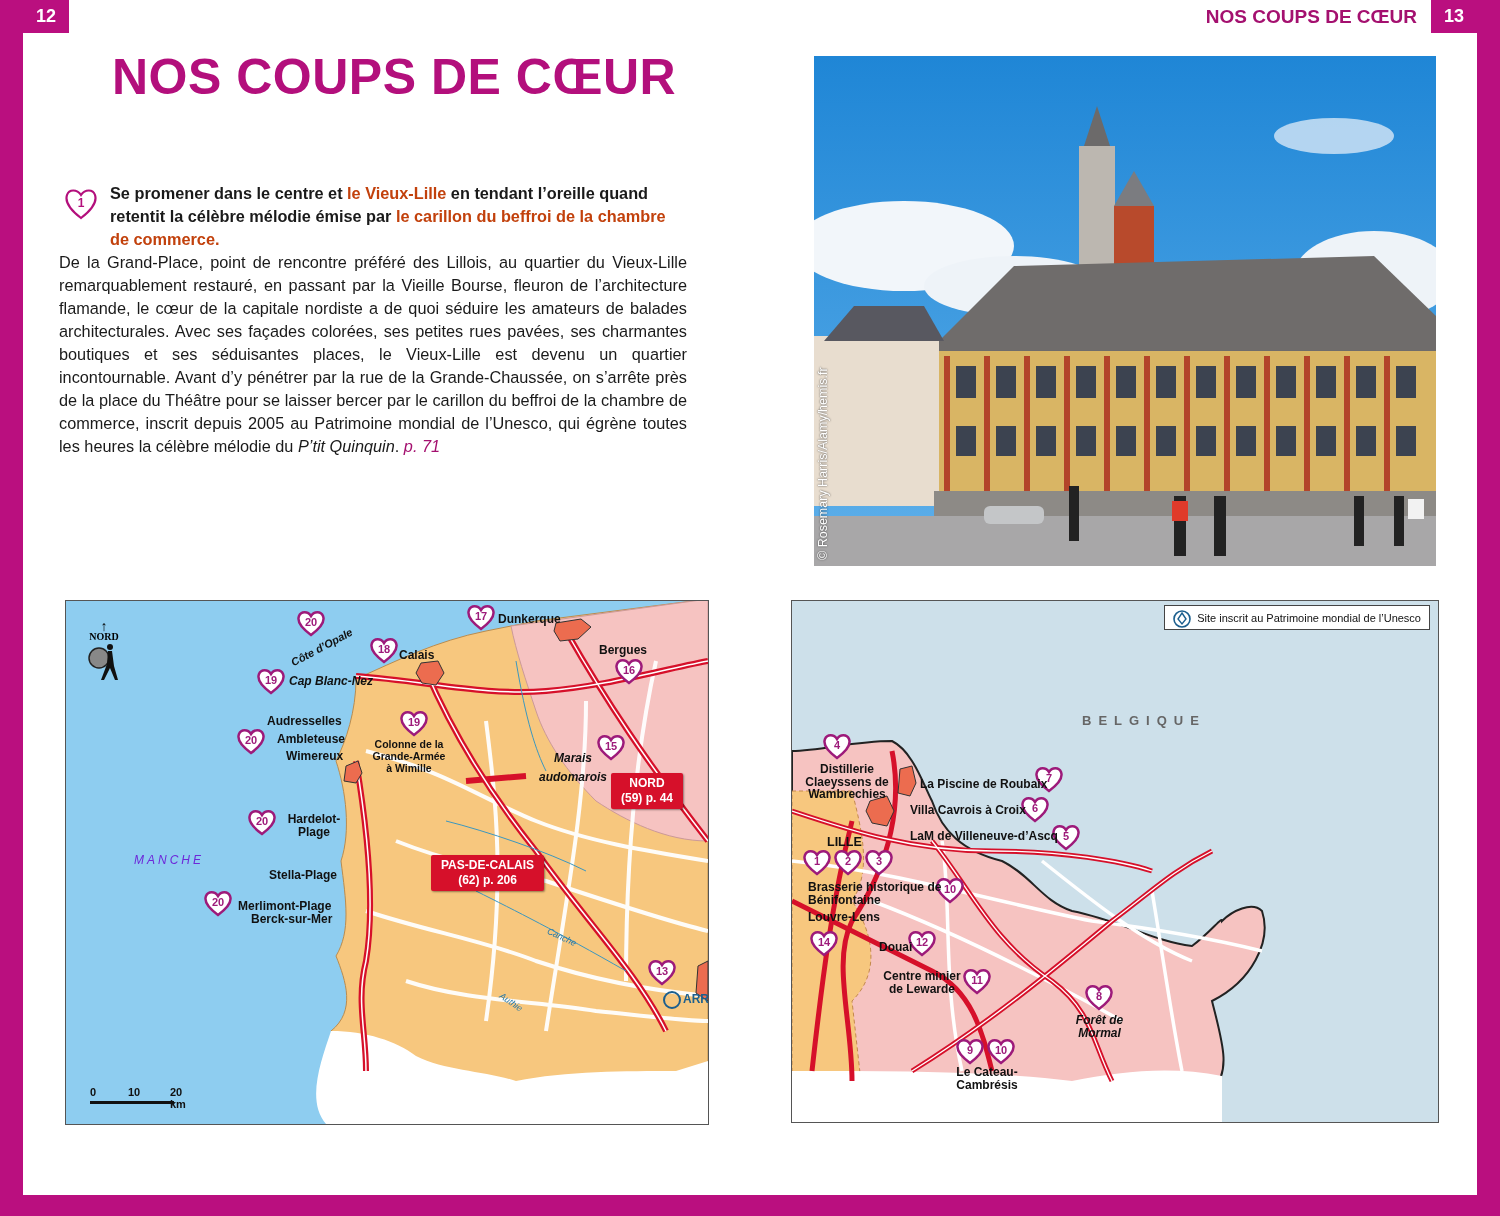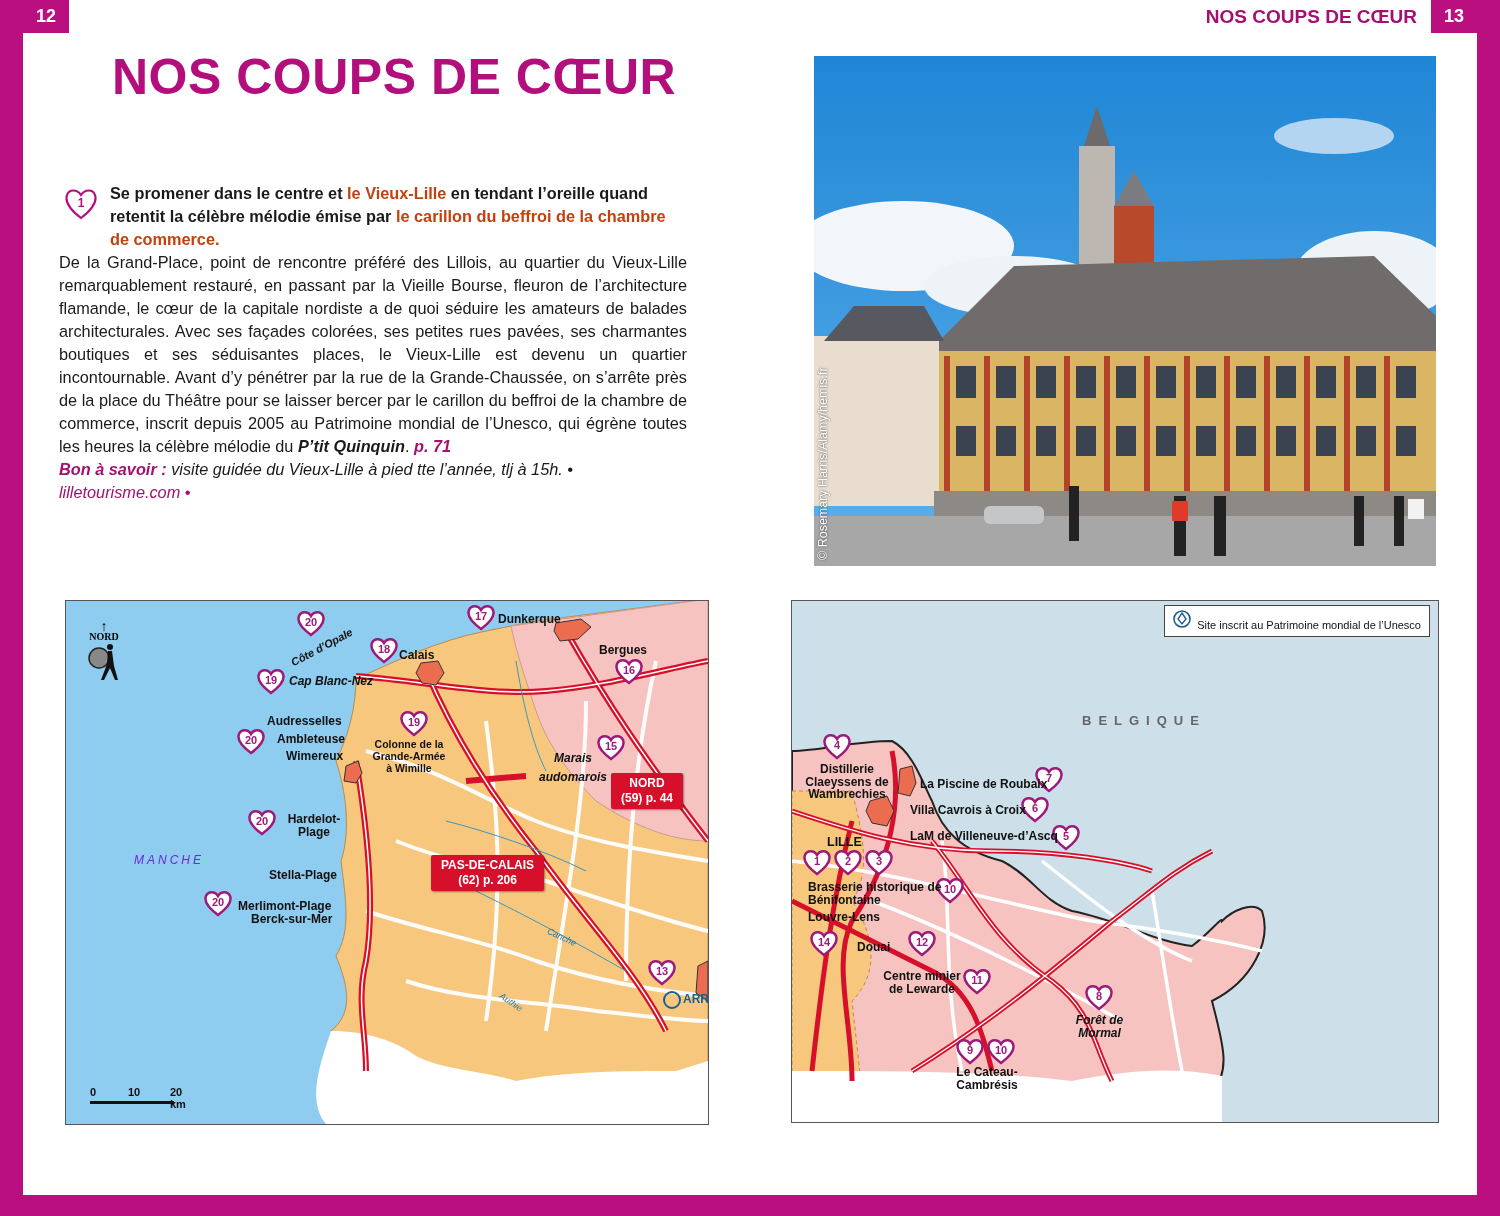--- a/index.html
+++ b/index.html
@@ -14,62 +14,61 @@
   .folio-right { right:0; width:46px; }
   .running-head { position:absolute; top:0; right:60px; height:33px; line-height:33px; color:#a4106f;
                   font-weight:bold; font-size:19px; }
   .title { position:absolute; left:89px; top:48px; margin:0; color:#b30f7c; font-weight:bold;
            font-size:50px; letter-spacing:0.5px; font-family:"Liberation Sans", sans-serif; }
   .article { position:absolute; left:36px; top:182px; width:628px; color:#1a1a1a; font-size:16.3px; line-height:23px; }
   .lead { position:relative; padding-left:51px; font-weight:bold; font-size:16.3px; line-height:23px; margin-bottom:0; }
   .lead .pink { color:#c2410c; }
   .heart-badge { position:absolute; left:5px; top:6px; width:34px; height:32px; }
   .body-text { text-align:justify; margin:0; }
-  .italic { font-style:italic;font-weight:bold; }
+  .italic { font-style:italic; }
   .pink { color:#a4106f; }
   .note { font-style:italic; margin:0; }
   .note b { color:#a4106f; }
   .photo { position:absolute; left:64px; top:56px; width:622px; height:510px; overflow:hidden; }
   .credit { position:absolute; left:2px; bottom:6px; transform-origin:left bottom; transform:rotate(-90deg) translateX(0);
             font-size:12.5px; color:#fff; white-space:nowrap; text-shadow:0 0 2px #333; width:0; }
   .credit span { display:inline-block; transform:translate(0, 14px); }
   .map { position:absolute; overflow:hidden; border:1px solid #555; }
   .map-left { left:42px; top:600px; width:642px; height:523px; background:#8ecdf0; }
   .map-right { left:41px; top:600px; width:646px; height:521px; background:#cde0ea; }
   .lbl { position:absolute; font-weight:bold; font-size:12px; color:#111; white-space:nowrap; line-height:13px; }
   .lbl.it { font-style:italic; }
   .lbl.c { text-align:center; }
   .sea { position:absolute; font-style:italic; color:#6d28d9; font-size:12px; letter-spacing:3px; }
   .country { position:absolute; color:#666; font-size:13px; letter-spacing:7px; font-weight:bold; }
   .hm { position:absolute; width:30px; height:28px; }
   .hm text { font-family:"Liberation Sans", sans-serif; font-weight:bold; fill:#9d1a7a; }
   .dept { position:absolute; background:#d6102a; color:#fff; font-weight:bold; font-size:12px; text-align:center;
           line-height:15px; padding:3px 10px; border-radius:2px; box-shadow:1px 1px 2px rgba(0,0,0,.4); }
   .unesco-legend { position:absolute; right:8px; top:4px; background:#fff; border:1px solid #444; font-size:11px;
-                   padding:13px 8px 5px 32px; color:#111; }
+                   padding:6px 8px 5px 32px; color:#111; }
   .unesco-legend svg { position:absolute; left:8px; top:4px; }
   .scale { position:absolute; left:24px; bottom:20px; font-size:11px; font-weight:bold; color:#111; }
 </style>
 </head>
 <body>
 
 <div class="page page-left">
   <div class="folio folio-left">12</div>
   <h1 class="title">NOS COUPS DE CŒUR</h1>
 
   <div class="article">
     <div class="lead">
       <svg class="heart-badge" viewBox="0 0 34 32">
         <path d="M17 30 C 4 20, 1 13, 3 7 C 5 1, 13 1, 17 7 C 21 1, 29 1, 31 7 C 33 13, 30 20, 17 30 Z" fill="#fff" stroke="#b30f7c" stroke-width="2.2"></path>
         <text x="17" y="19" text-anchor="middle" font-size="12" fill="#b30f7c" font-family="Liberation Sans, sans-serif">1</text>
       </svg>
       <span>Se promener dans le centre et </span><span class="pink">le Vieux-Lille</span><span> en tendant l’oreille quand retentit la célèbre mélodie émise par </span><span class="pink">le carillon du beffroi de la chambre de commerce.</span>
     </div>
     <p class="body-text"><span>De la Grand-Place, point de rencontre préféré des Lillois, au quartier du Vieux-Lille remarquablement restauré, en passant par la Vieille Bourse, fleuron de l’architecture flamande, le cœur de la capitale nordiste a de quoi séduire les amateurs de balades architecturales. Avec ses façades colorées, ses petites rues pavées, ses charmantes boutiques et ses séduisantes places, le Vieux-Lille est devenu un quartier incontournable. Avant d’y pénétrer par la rue de la Grande-Chaussée, on s’arrête près de la place du Théâtre pour se laisser bercer par le carillon du beffroi de la chambre de commerce, inscrit depuis 2005 au Patrimoine mondial de l’Unesco, qui égrène toutes les heures la célèbre mélodie du </span><span class="italic">P’tit Quinquin</span><span>. </span><span class="pink italic">p. 71</span></p>
-    <p class="note"><b>Bon à savoir :</b><span> visite guidée du Vieux-Lille à pied tte l’année, tlj à 15h. • </span><span class="pink">lilletourisme.com</span><span class="pink"> •</span></p>
   </div>
 
   <div class="map map-left">
     <svg width="642" height="523" viewBox="0 0 642 523" style="position:absolute;left:0;top:0">
 
       <path d="M290 78 C 330 60, 370 40, 420 30 L 470 20 L 642 -2 L 642 523 L 370 523 C 340 490, 300 460, 265 430 C 290 410, 280 380, 270 355 C 285 330, 280 300, 275 260 C 285 230, 280 190, 270 160 C 280 140, 290 110, 290 78 Z" fill="#f7c77e" stroke="#b98c50" stroke-width="1"></path>
 
       <path d="M445 25 L 642 -2 L 642 240 C 600 240, 560 220, 530 200 C 500 170, 480 140, 470 110 C 460 80, 450 50, 445 25 Z" fill="#f6c3c1" stroke="#c99" stroke-width="1"></path>
 
       <path d="M265 430 C 300 430, 330 440, 350 455 C 380 470, 420 470, 450 480 C 500 470, 560 470, 610 470 L 642 460 L 642 523 L 260 523 C 240 500, 255 460, 265 430 Z" fill="#fff"></path>
@@ -386,18 +385,18 @@
         <text x="15" y="17" text-anchor="middle" font-size="11">10</text>
       </svg>
 
     <div class="lbl c" style="left:10px;top:162px;width:90px;white-space:normal;line-height:12.5px">Distillerie Claeyssens de Wambrechies</div>
     <div class="lbl" style="left:128px;top:177px">La Piscine de Roubaix</div>
     <div class="lbl" style="left:118px;top:203px">Villa Cavrois à Croix</div>
     <div class="lbl" style="left:118px;top:229px">LaM de Villeneuve-d’Ascq</div>
     <div class="lbl" style="left:35px;top:235px;font-size:12.5px">LILLE</div>
     <div class="lbl" style="left:16px;top:280px;width:140px;white-space:normal;line-height:13px">Brasserie historique de Bénifontaine</div>
     <div class="lbl" style="left:16px;top:310px">Louvre-Lens</div>
-    <div class="lbl" style="left:65px;top:340px">Douai</div>
+    <div class="lbl" style="left:87px;top:340px">Douai</div>
     <div class="lbl c" style="left:90px;top:369px;width:80px;white-space:normal;line-height:12.5px">Centre minier de Lewarde</div>
     <div class="lbl it c" style="left:280px;top:413px;width:55px;white-space:normal;line-height:12.5px">Forêt de Mormal</div>
     <div class="lbl c" style="left:155px;top:465px;width:80px;white-space:normal;line-height:12.5px">Le Cateau-Cambrésis</div>
   </div>
 </div>
 
 </body></html>

